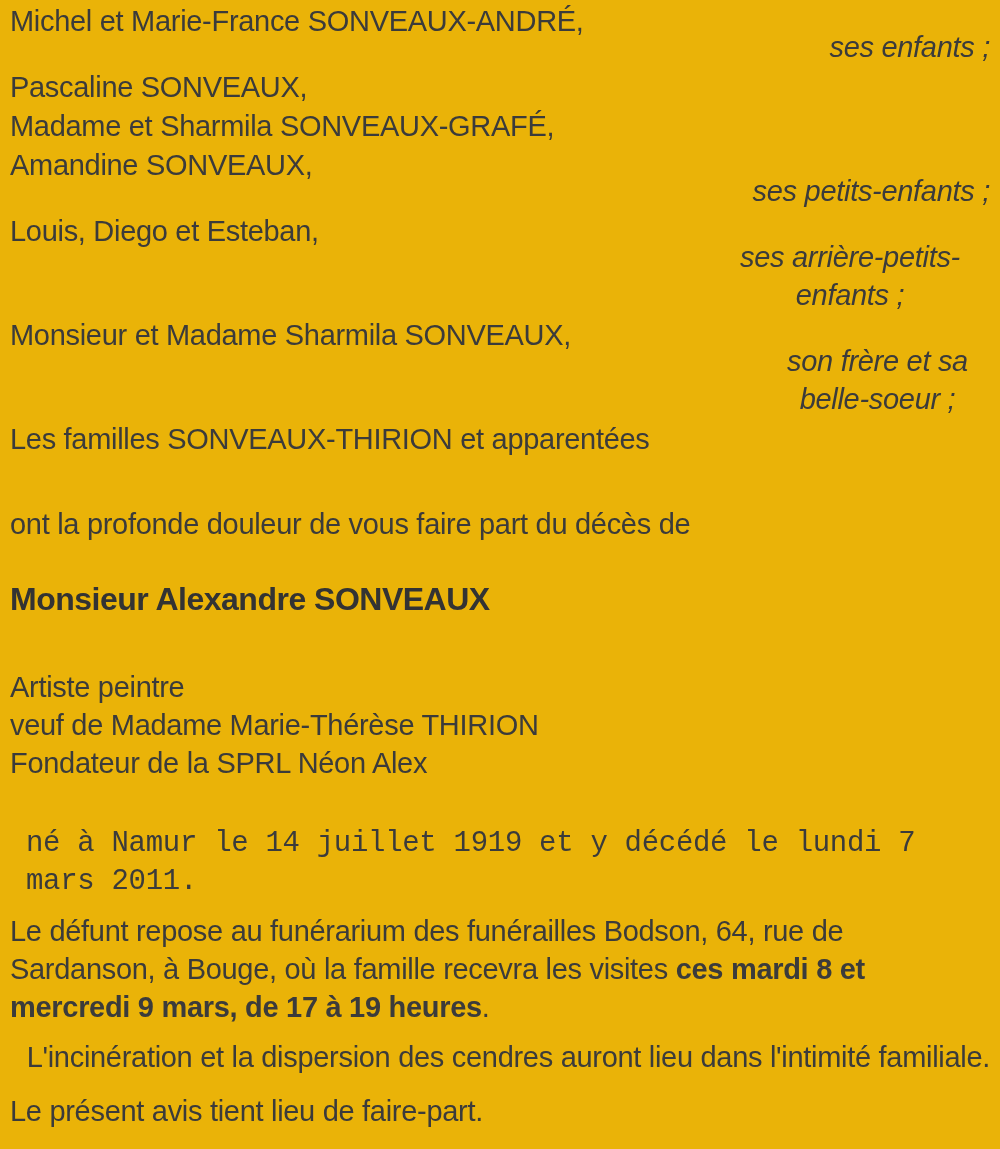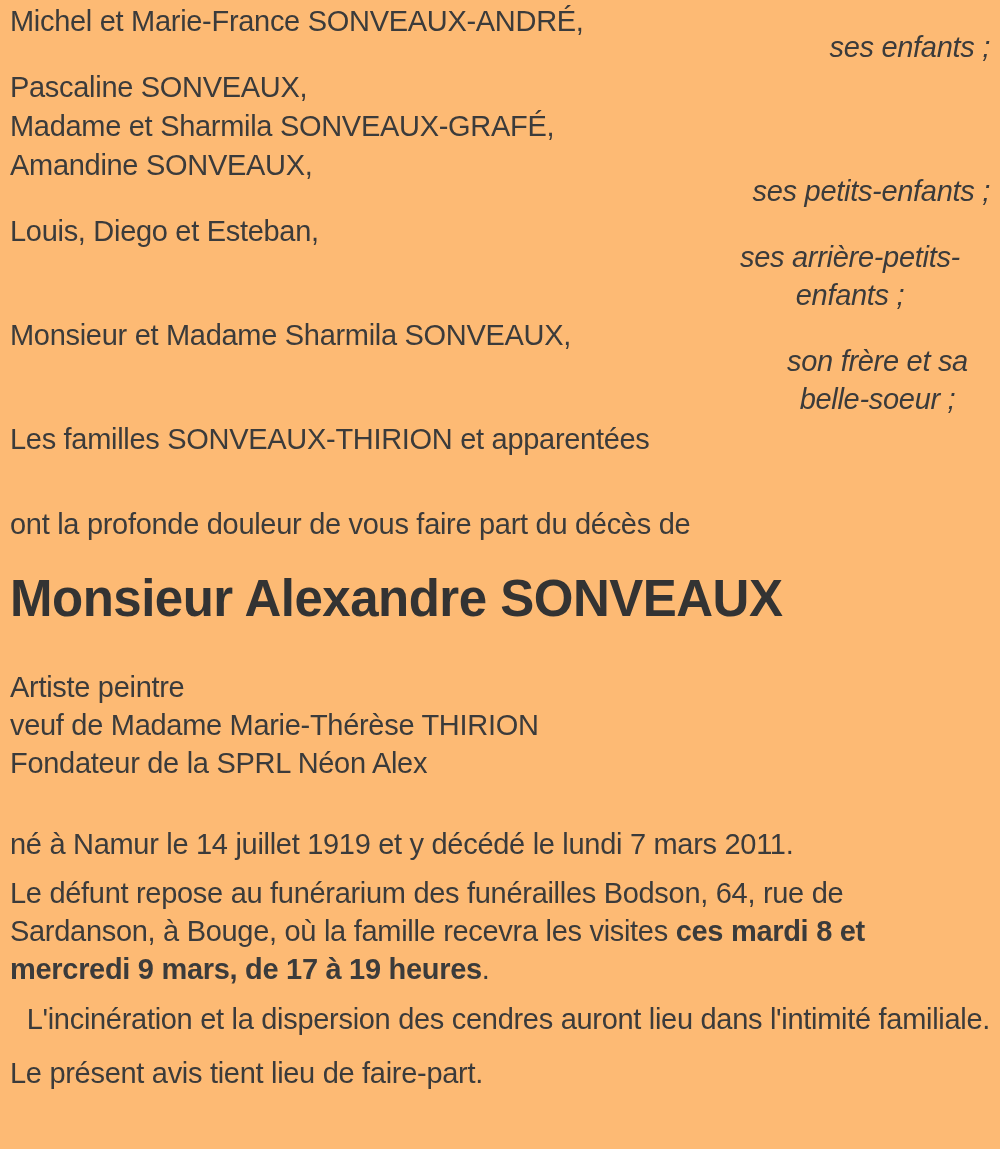--- a/index.html
+++ b/index.html
@@ -10,21 +10,21 @@
   }
   .doc {
     box-sizing: border-box;
     width: 1000px;
     min-height: 1149px;
     padding: 2px 10px 18px 10px;
     font-family: "Liberation Sans", sans-serif;
     font-size: 29px;
     letter-spacing: -0.3px;
     color: #3b3b3b;
-    background: #fdba74;
+    background: #eab308;
   }
   p { margin: 0; }
   .name-line {
     line-height: 39px;
     text-align: left;
   }
   .relation {
     text-align: right;
     font-style: italic;
     line-height: 38px;
@@ -35,30 +35,30 @@
     text-align: center;
   }
   .rel-a .rel-text { max-width: 280px; }
   .rel-b .rel-text { max-width: 225px; }
   .intro {
     margin: 46px 0 0 0;
     line-height: 39px;
   }
   .deceased {
     margin: 31px 0 18px 0;
-    font-size: 51px;
+    font-size: 32px;
     line-height: 48px;
     font-weight: 700;
     letter-spacing: -0.5px;
     color: #333333;
   }
   .details { margin: 45px 0 0 0; }
   .detail-line { line-height: 38px; }
   .para { line-height: 38px; }
-  .dates     { margin: 43px 0 0 0; }
+  .dates     { margin: 43px 0 0 16px; font-family: Liberation Mono, monospace; }
   .visitation{ margin: 11px 0 0 0; }
   .ceremony  { margin: 12px 0 0 0; text-align: right; }
   .closing   { margin: 16px 0 0 0; }
   strong { font-weight: 700; }
 </style>
 </head>
 <body>
 
 <div class="doc">
 

